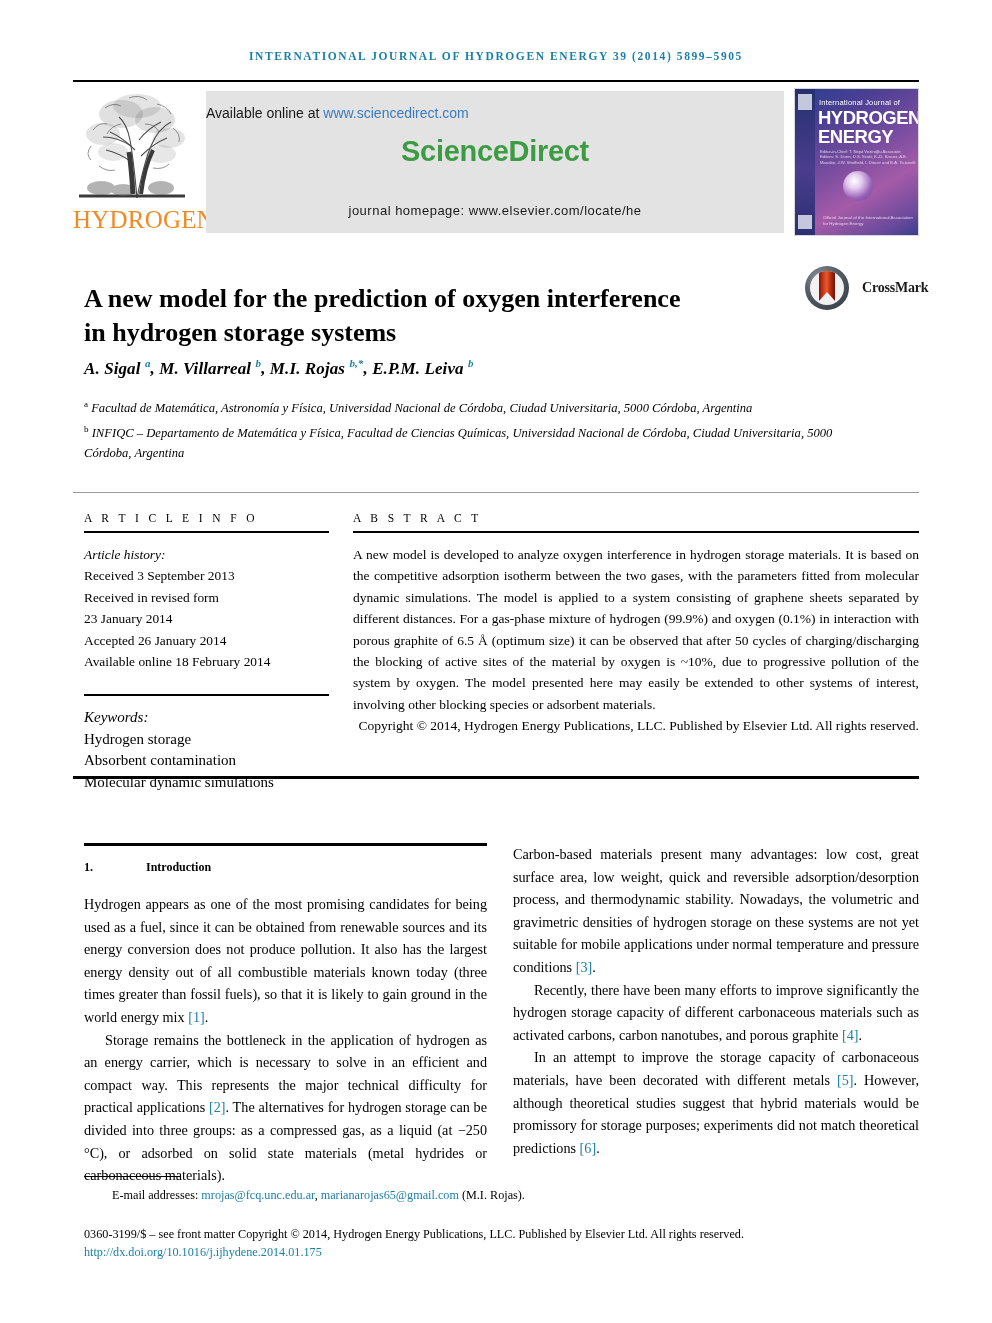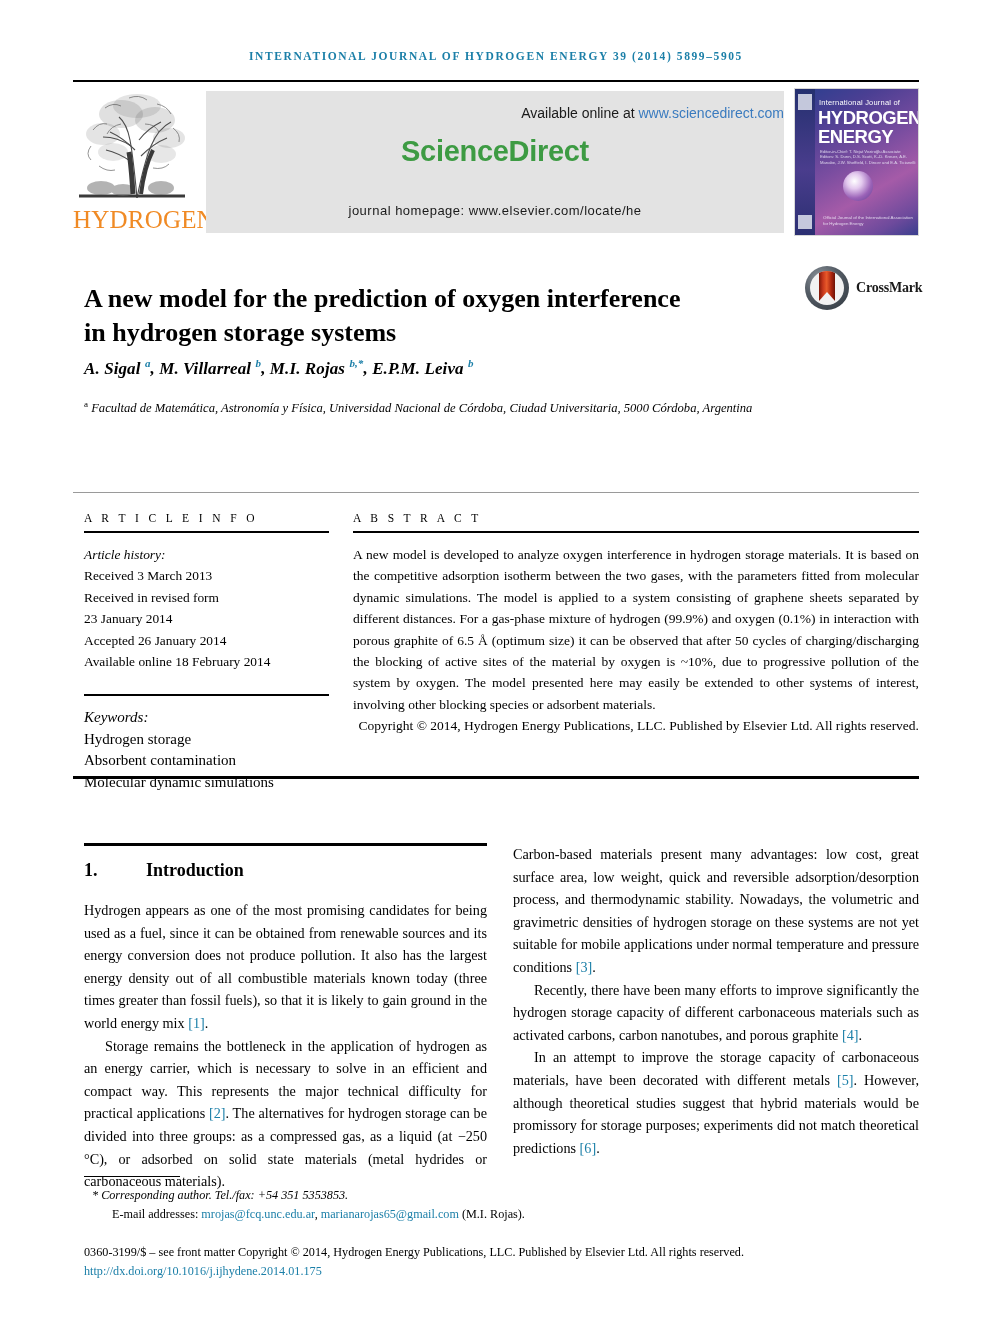--- a/index.html
+++ b/index.html
@@ -86,21 +86,21 @@
     left: 133px;
     top: 3px;
     width: 578px;
     height: 142px;
     background: #e3e3e3;
   }
   .sd-available {
     position: absolute;
     left: 0; top: 14px;
     width: 578px;
-    text-align: right;
+    text-align: left;
     font-family: "Liberation Sans", sans-serif;
     font-size: 14px;
     color: #1a1a1a;
   }
   .sd-available .url { color: #3a7bbf; }
   .sd-wordmark {
     position: absolute;
     left: 0; top: 44px;
     width: 578px;
     text-align: center;
@@ -245,21 +245,21 @@
   .cm-notch {
     position: absolute;
     left: 9px; top: 21px;
     width: 0; height: 0;
     border-left: 8px solid transparent;
     border-right: 8px solid transparent;
     border-bottom: 9px solid #f2f2f2;
   }
   .cm-text {
     position: absolute;
-    left: 51px;
+    left: 57px;
     top: 14px;
     font-family: "Liberation Serif", serif;
     font-size: 14px;
     font-weight: bold;
     color: #1a1a1a;
     letter-spacing: -0.2px;
   }
 
   
   .authors {
@@ -389,21 +389,21 @@
   }
 
   .head-rule {
     width: 100%;
     height: 3px;
     background: #000;
     margin-bottom: 14px;
   }
   .sec-head {
     font-family: "Liberation Serif", serif;
-    font-size: 18px;
+    font-size: 12px;
     font-weight: bold;
     color: #000;
     margin-bottom: 18px;
   }
   .sec-head .num { display: inline-block; width: 62px; }
 
   p.body {
     margin: 0;
     font-family: "Liberation Serif", serif;
     font-size: 14.2px;
@@ -520,30 +520,31 @@
         <div class="cm-ribbon"></div>
         <div class="cm-notch"></div>
       </div>
     </div>
     <div class="cm-text">CrossMark</div>
   </div>
 
   <div class="authors">A. Sigal <sup>a</sup>, M. Villarreal <sup>b</sup>, M.I. Rojas <sup>b,*</sup>, E.P.M. Leiva <sup>b</sup></div>
   <div class="affil">
     <div><sup>a</sup> <span>Facultad de Matemática, Astronomía y Física, Universidad Nacional de Córdoba, Ciudad Universitaria, 5000 Córdoba, Argentina</span></div>
+    <div><sup>b</sup> <span>INFIQC – Departamento de Matemática y Física, Facultad de Ciencias Químicas, Universidad Nacional de Córdoba, Ciudad Universitaria, 5000 Córdoba, Argentina</span></div>
   </div>
 
   <div class="rule-band-top"></div>
 
   <div class="info-col">
     <div class="sec-label">A R T I C L E   I N F O</div>
     <div class="sec-rule"></div>
     <div class="hist">
       <div class="lead">Article history:</div>
-      <div>Received 3 March 2013</div>
+      <div>Received 3 September 2013</div>
       <div>Received in revised form</div>
       <div>23 January 2014</div>
       <div>Accepted 26 January 2014</div>
       <div>Available online 18 February 2014</div>
     </div>
     <div class="kw-rule"></div>
     <div class="kw">
       <div class="lead">Keywords:</div>
       <div>Hydrogen storage</div>
       <div>Absorbent contamination</div>
@@ -568,19 +569,18 @@
   </div>
 
   <div class="col-right">
     <p class="body">Carbon-based materials present many advantages: low cost, great surface area, low weight, quick and reversible adsorption/desorption process, and thermodynamic stability. Nowadays, the volumetric and gravimetric densities of hydrogen storage on these systems are not yet suitable for mobile applications under normal temperature and pressure conditions <span class="ref">[3]</span>.</p>
     <p class="body">Recently, there have been many efforts to improve significantly the hydrogen storage capacity of different carbonaceous materials such as activated carbons, carbon nanotubes, and porous graphite <span class="ref">[4]</span>.</p>
     <p class="body">In an attempt to improve the storage capacity of carbonaceous materials, have been decorated with different metals <span class="ref">[5]</span>. However, although theoretical studies suggest that hybrid materials would be promissory for storage purposes; experiments did not match theoretical predictions <span class="ref">[6]</span>.</p>
   </div>
 
   <div class="foot-rule"></div>
   <div class="footer">
-    <div class="corr">* <em>Corresponding author. Tel./fax: +54 351 5353853.</em></div>
     <div class="emails">E-mail addresses: <span class="link">mrojas@fcq.unc.edu.ar</span>, <span class="link">marianarojas65@gmail.com</span> (M.I. Rojas).</div>
     <div class="issn">0360-3199/$ – see front matter Copyright © 2014, Hydrogen Energy Publications, LLC. Published by Elsevier Ltd. All rights reserved.</div>
     <div class="doi">http://dx.doi.org/10.1016/j.ijhydene.2014.01.175</div>
   </div>
 
 </div>
 
 </body></html>

